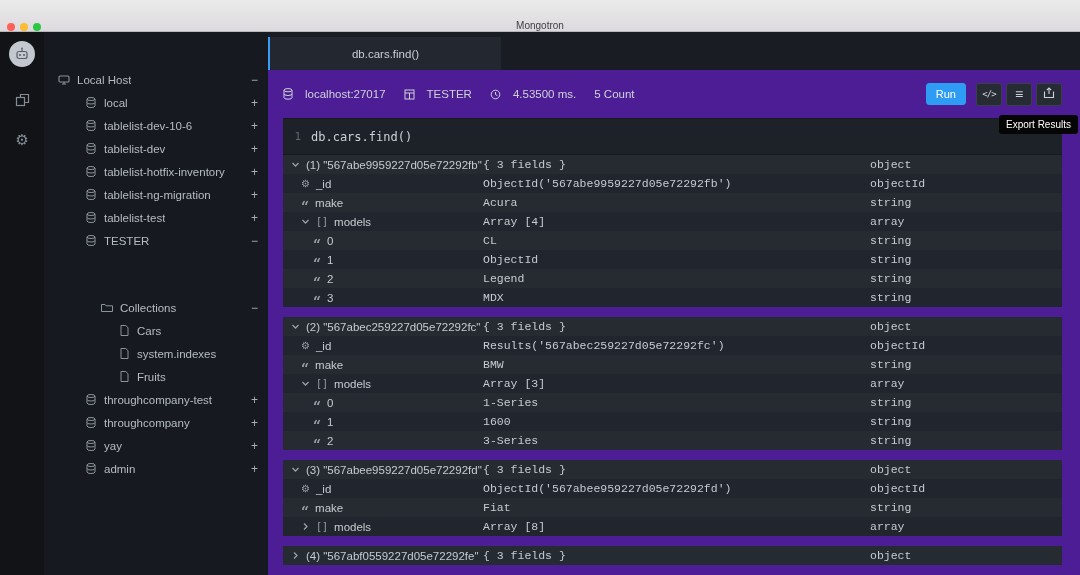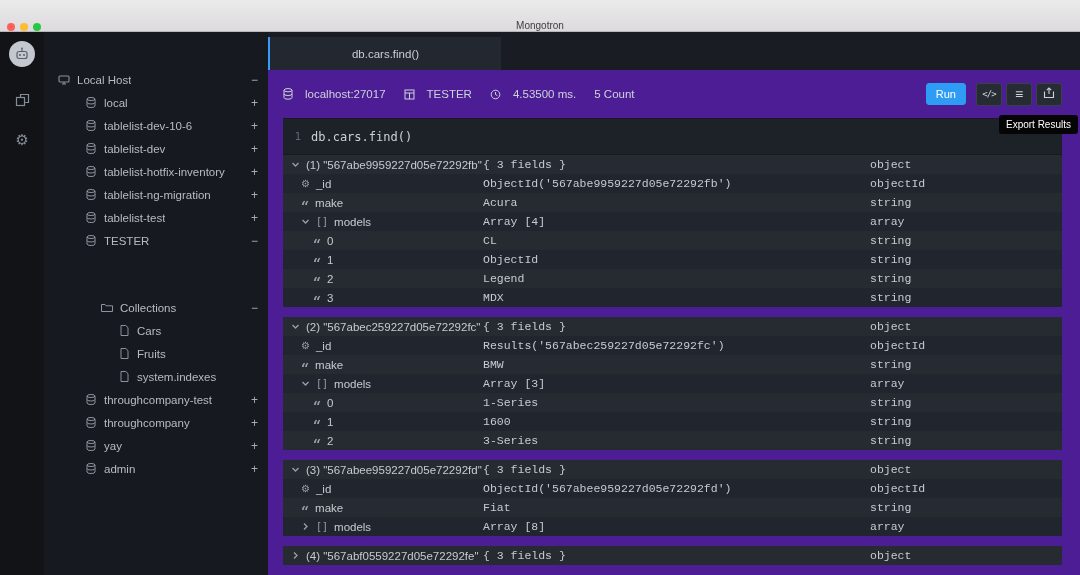--- a/index.html
+++ b/index.html
@@ -202,29 +202,29 @@
             </svg>
           </span>
           <span class="tlabel">Cars</span>
         </div>
         <div class="titem lv3">
           <span class="ticon">
             <svg width="9" height="11" viewBox="0 0 9 11">
               <path d="M1 0.5 H5.8 L8 2.7 V10.5 H1 Z" fill="none" stroke="#8b939c"></path>
             </svg>
           </span>
-          <span class="tlabel">Fruits</span>
+          <span class="tlabel">system.indexes</span>
         </div>
         <div class="titem lv3">
           <span class="ticon">
             <svg width="9" height="11" viewBox="0 0 9 11">
               <path d="M1 0.5 H5.8 L8 2.7 V10.5 H1 Z" fill="none" stroke="#8b939c"></path>
             </svg>
           </span>
-          <span class="tlabel">system.indexes</span>
+          <span class="tlabel">Fruits</span>
         </div>
         <div class="titem lv1">
           <span class="ticon">
             <svg width="10" height="11" viewBox="0 0 10 11">
               <ellipse cx="5" cy="2" rx="4" ry="1.5" fill="none" stroke="#8b939c"></ellipse>
               <path d="M1 2 V9 A4 1.5 0 0 0 9 9 V2" fill="none" stroke="#8b939c"></path>
               <path d="M1 5.5 A4 1.5 0 0 0 9 5.5" fill="none" stroke="#8b939c"></path>
             </svg>
           </span>
           <span class="tlabel">throughcompany-test</span>

